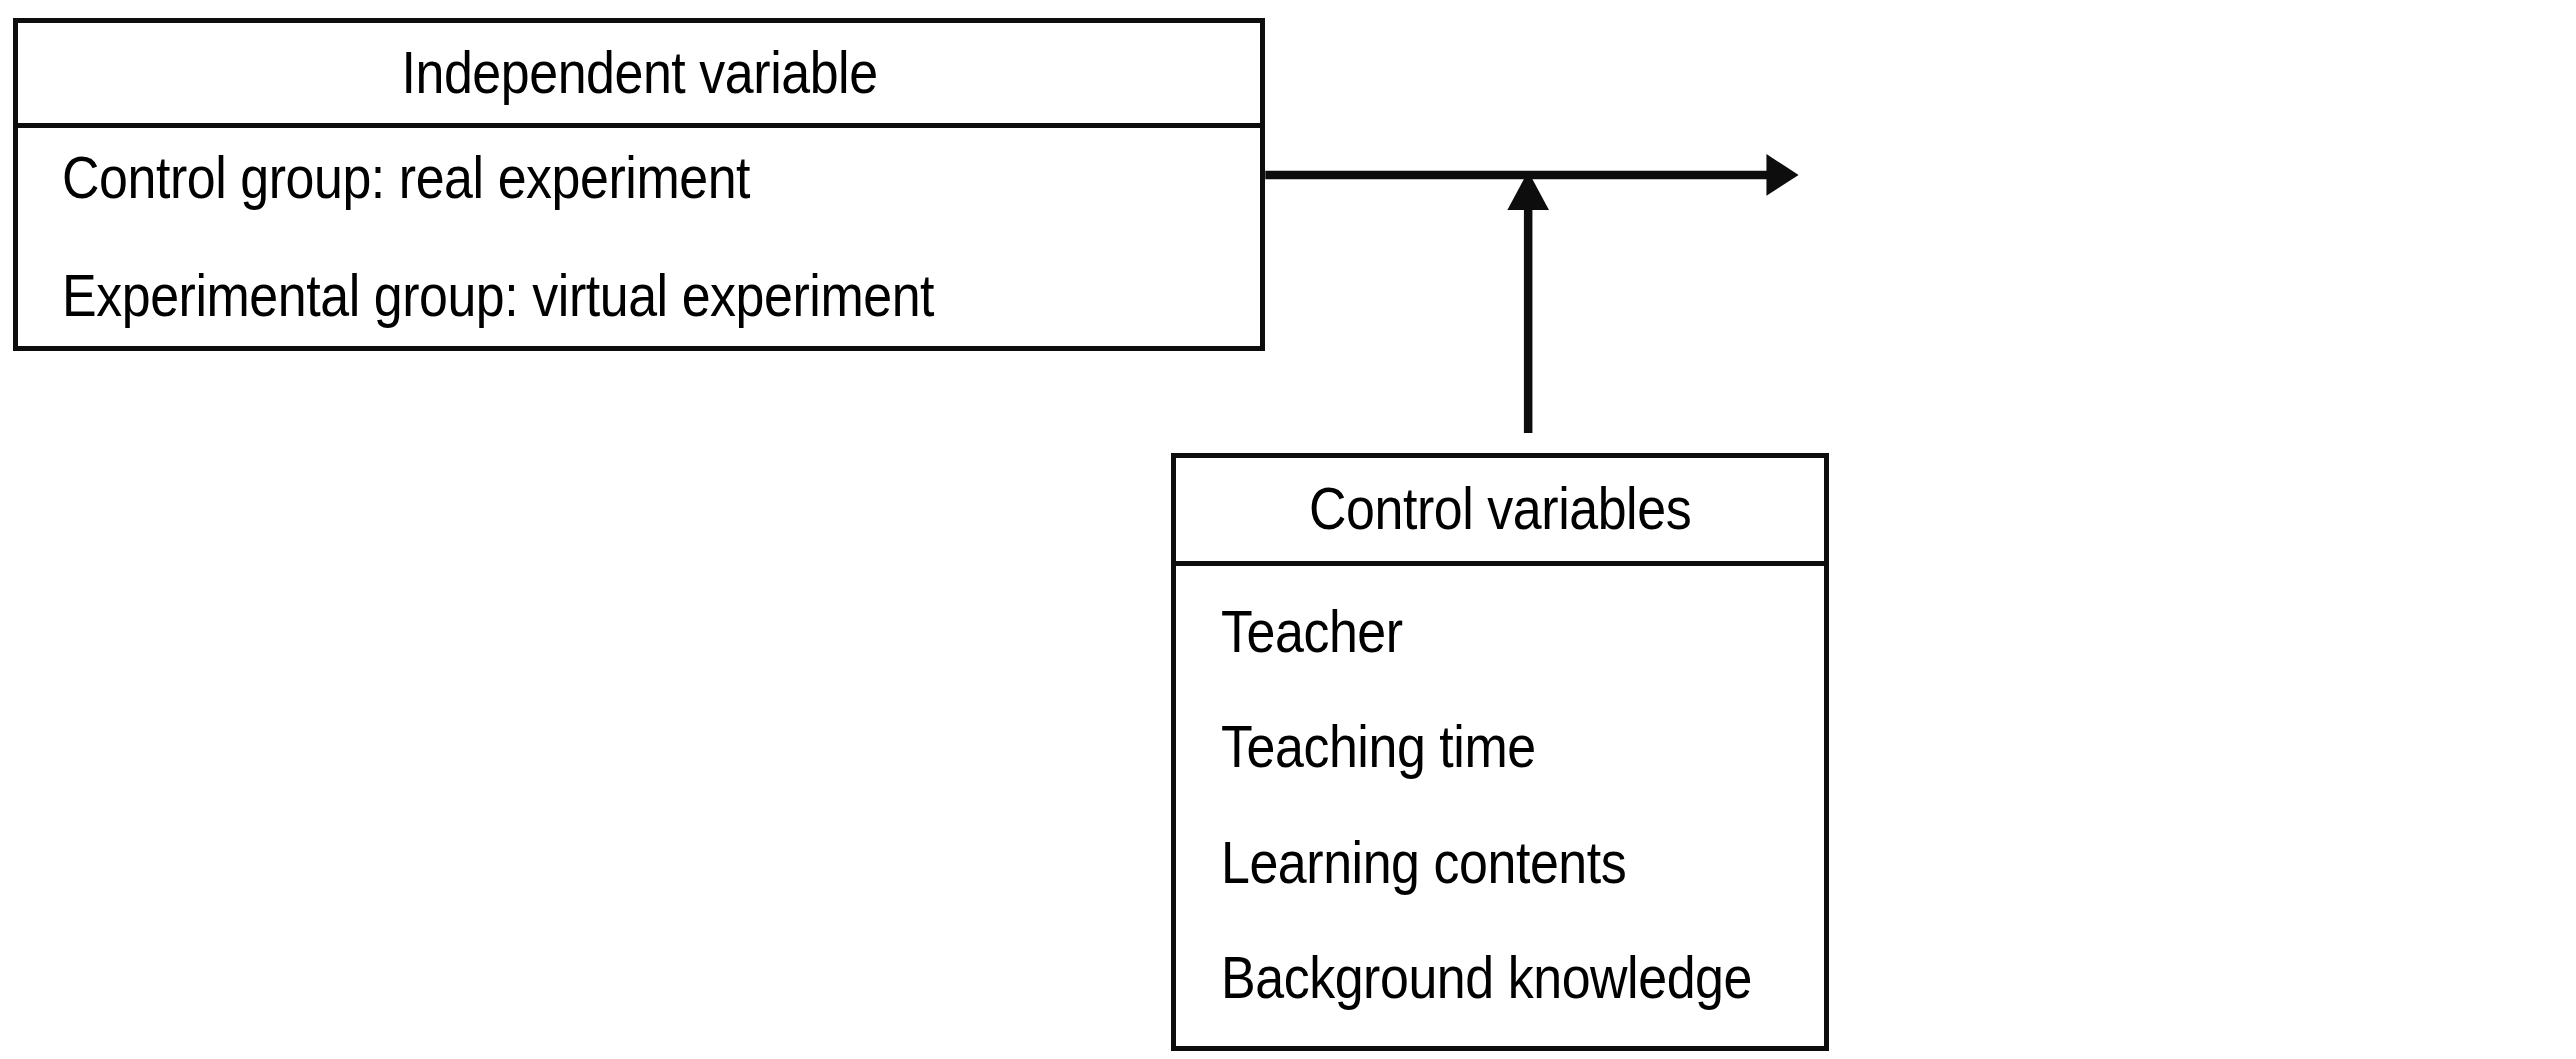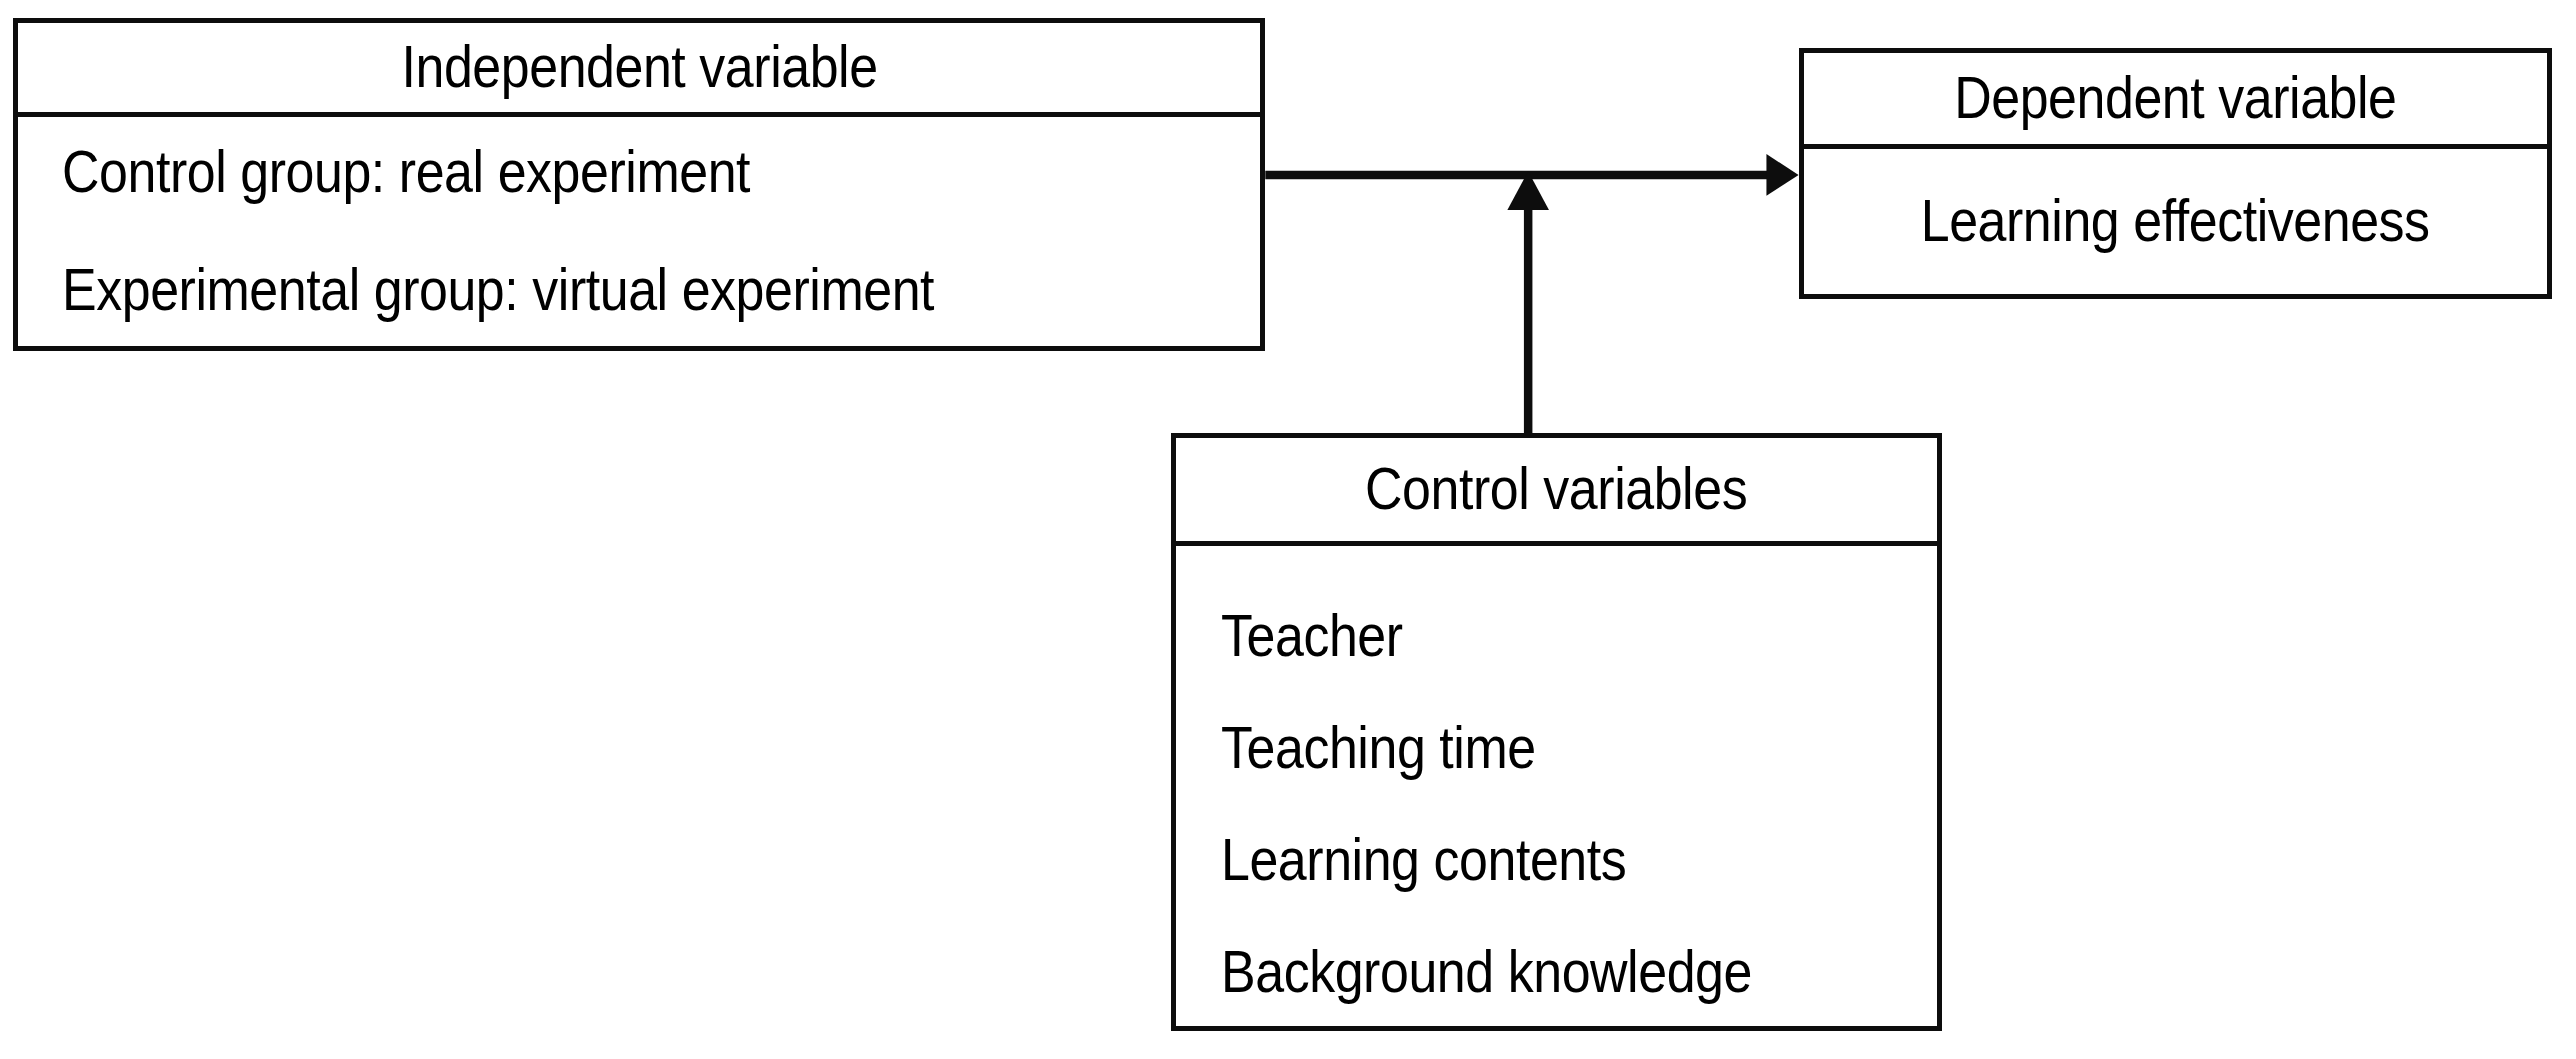--- a/index.html
+++ b/index.html
@@ -65,21 +65,21 @@
     transform: scaleX(0.88);
   }
 
   
   #box-independent {
     left: 13.2px;
     top: 18px;
     width: 1252px;
     height: 333px;
   }
-  #box-independent .vbox-header { height: 94px; }
+  #box-independent .vbox-header { height: 105px; }
   #box-independent .vbox-body {
     padding-left: 44px;
     gap: 59px;
     justify-content: center;
   }
   #box-independent .vbox-line { transform-origin: left center; }
 
   
   #box-dependent {
     left: 1799px;
@@ -90,24 +90,23 @@
   #box-dependent .vbox-header { height: 96px; }
   #box-dependent .vbox-body {
     align-items: center;
     justify-content: center;
   }
   #box-dependent .vbox-line { transform-origin: center center; }
 
   
   #box-control {
     left: 1171px;
-    top: 433px;
-    width: 771px;
+    top: 453px;
+    width: 658px;
     height: 598px;
-    gap: 24px;
   }
   #box-control .vbox-header { height: 108px; }
   #box-control .vbox-body {
     padding-left: 45px;
     padding-top: 37px;
     padding-bottom: 38px;
     gap: 53px;
     justify-content: space-between;
   }
   #box-control .vbox-line { transform-origin: left center; }
@@ -130,28 +129,20 @@
   <div class="vbox" id="box-independent">
     <div class="vbox-header">
       <span class="vbox-header-label">Independent variable</span>
     </div>
     <div class="vbox-body">
       <div class="vbox-line">Control group: real experiment</div>
       <div class="vbox-line">Experimental group: virtual experiment</div>
     </div>
   </div>
 
-  <div class="vbox" id="box-dependent">
-    <div class="vbox-header">
-      <span class="vbox-header-label">Dependent variable</span>
-    </div>
-    <div class="vbox-body">
-      <div class="vbox-line">Learning effectiveness</div>
-    </div>
-  </div>
 
   <div class="vbox" id="box-control">
     <div class="vbox-header">
       <span class="vbox-header-label">Control variables</span>
     </div>
     <div class="vbox-body">
       <div class="vbox-line">Teacher</div>
       <div class="vbox-line">Teaching time</div>
       <div class="vbox-line">Learning contents</div>
       <div class="vbox-line">Background knowledge</div>

